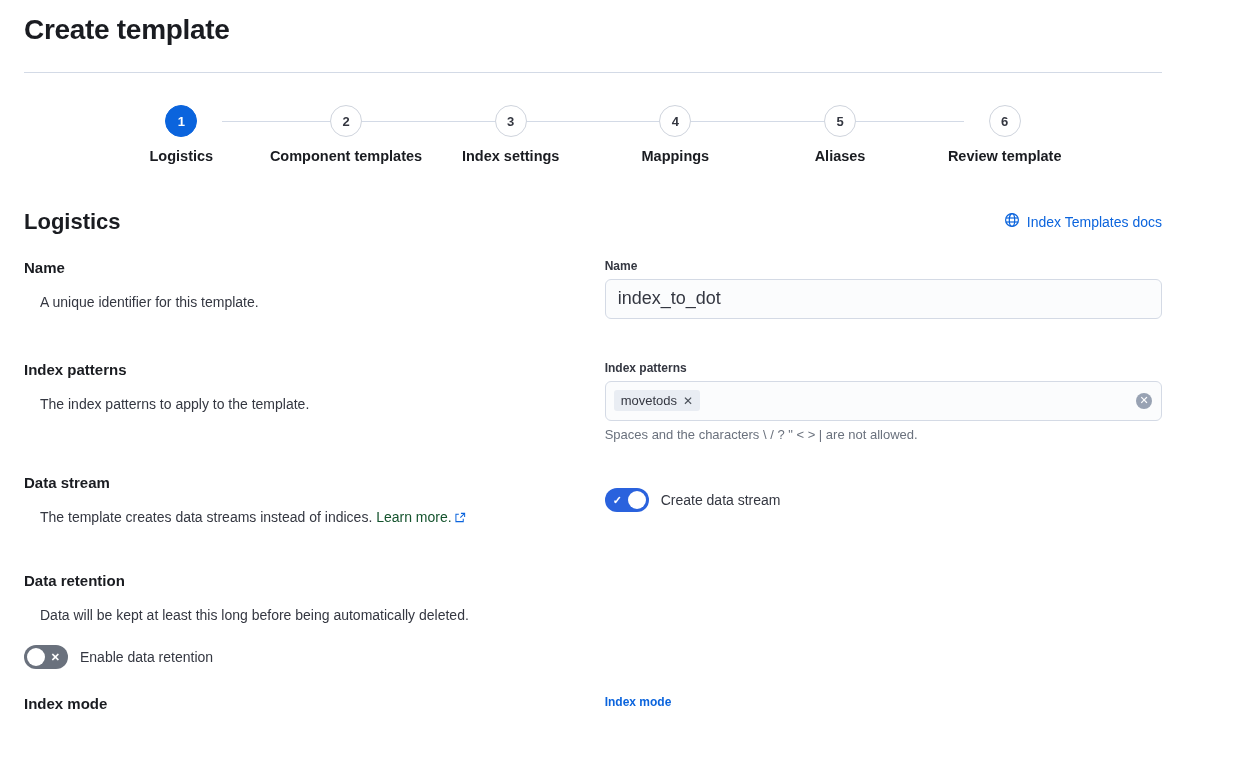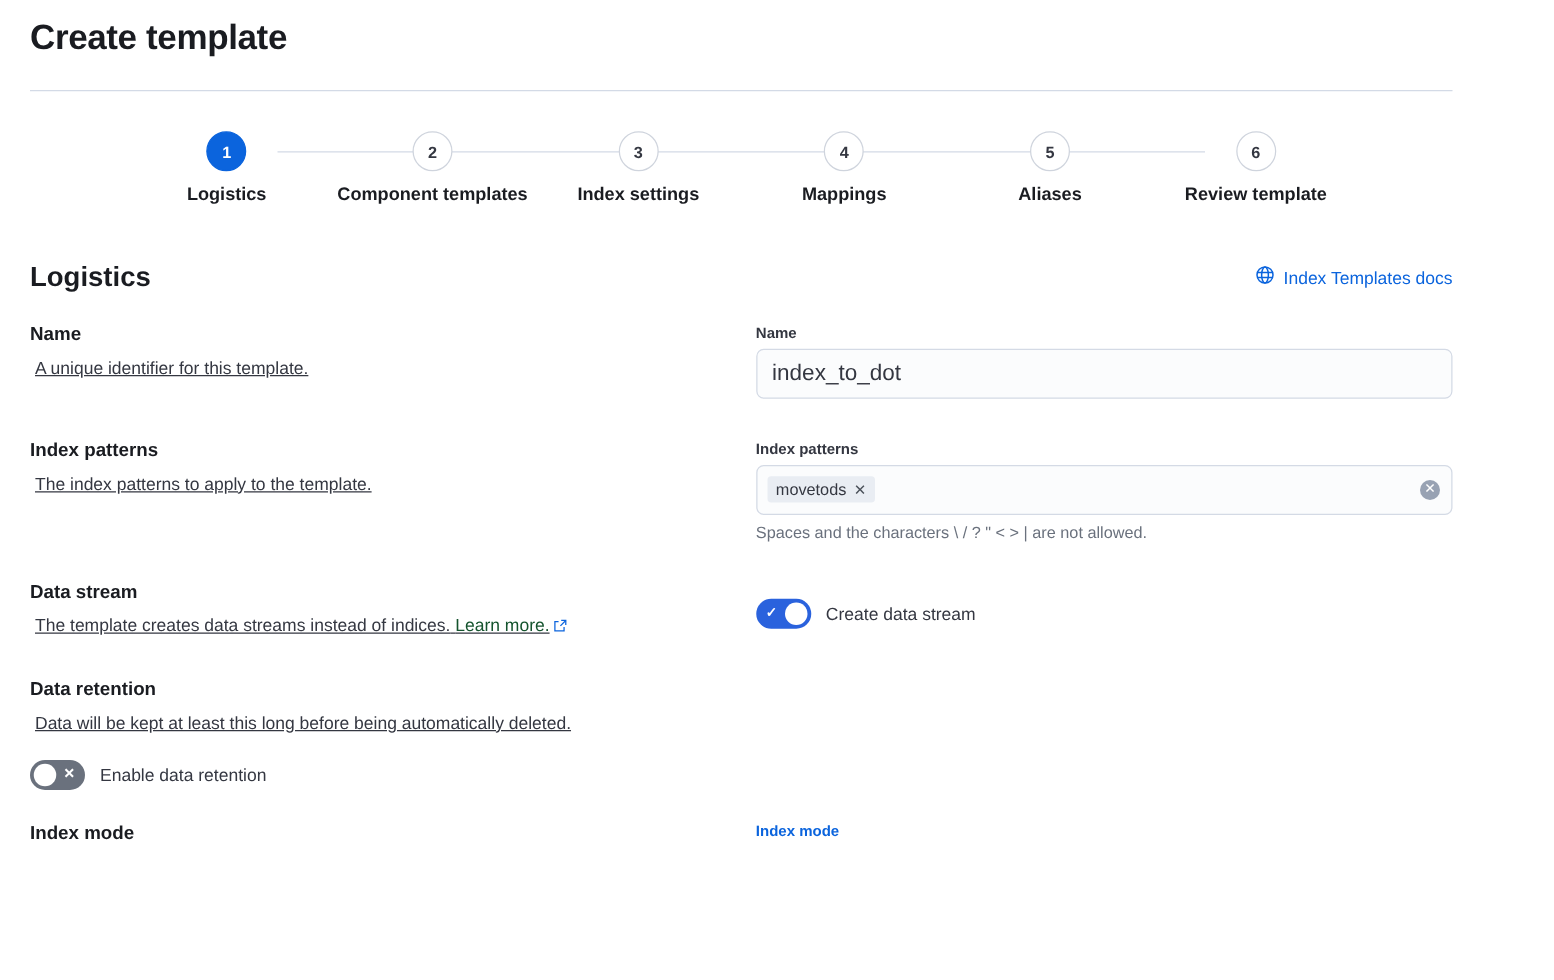--- a/index.html
+++ b/index.html
@@ -121,22 +121,21 @@
   .lbl-strong {
     font-size: 15px;
     font-weight: bold;
     color: #1a1c21;
     margin: 0 0 8px 0;
   }
   .desc {
     font-size: 14px;
     color: #343741;
     line-height: 1.45;
-    margin: 4px;
-    text-decoration: underline;
+    margin: 16px;
   }
   .field-label {
     font-size: 12px;
     font-weight: bold;
     color: #343741;
     margin-bottom: 6px;
   }
   .field-label.focused { color: #0b64dd; }
   .input {
     width: 100%;

